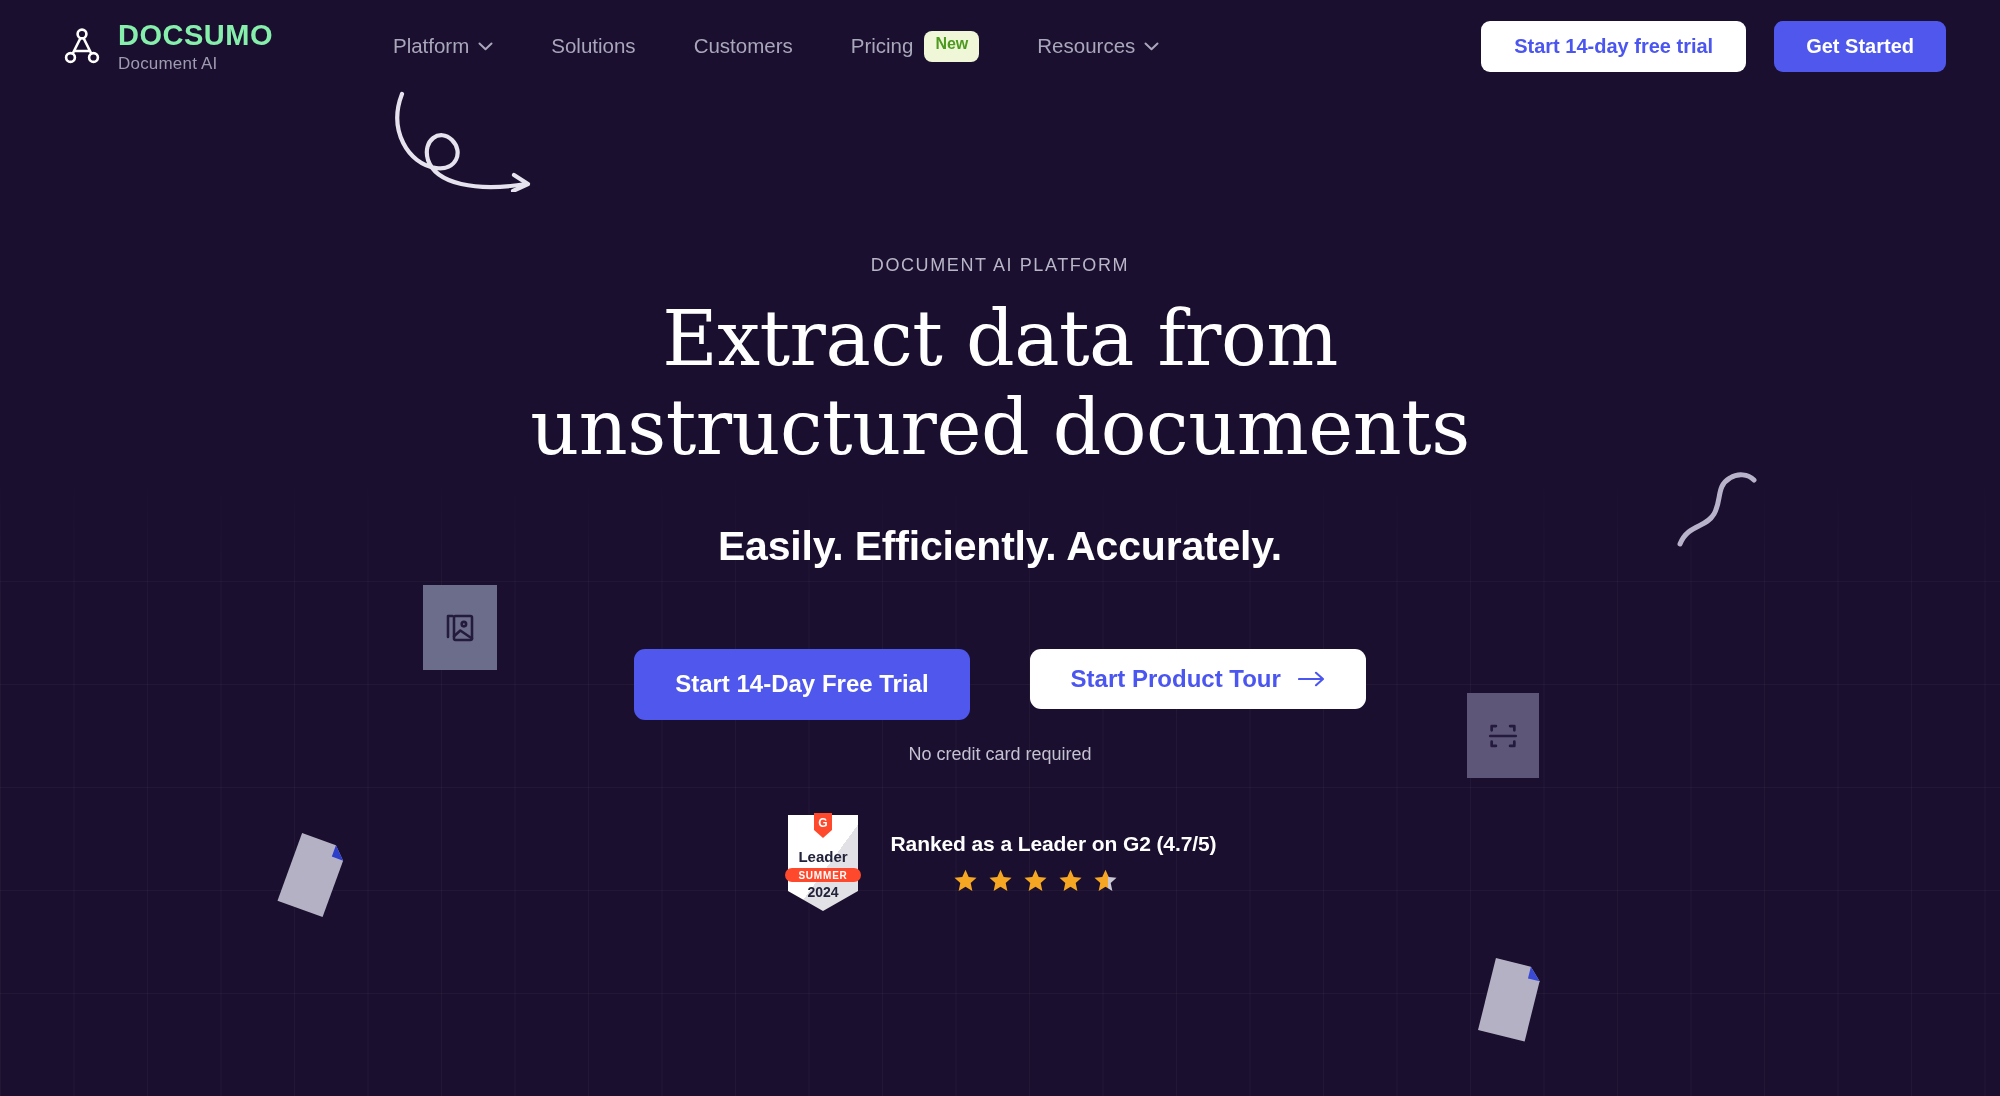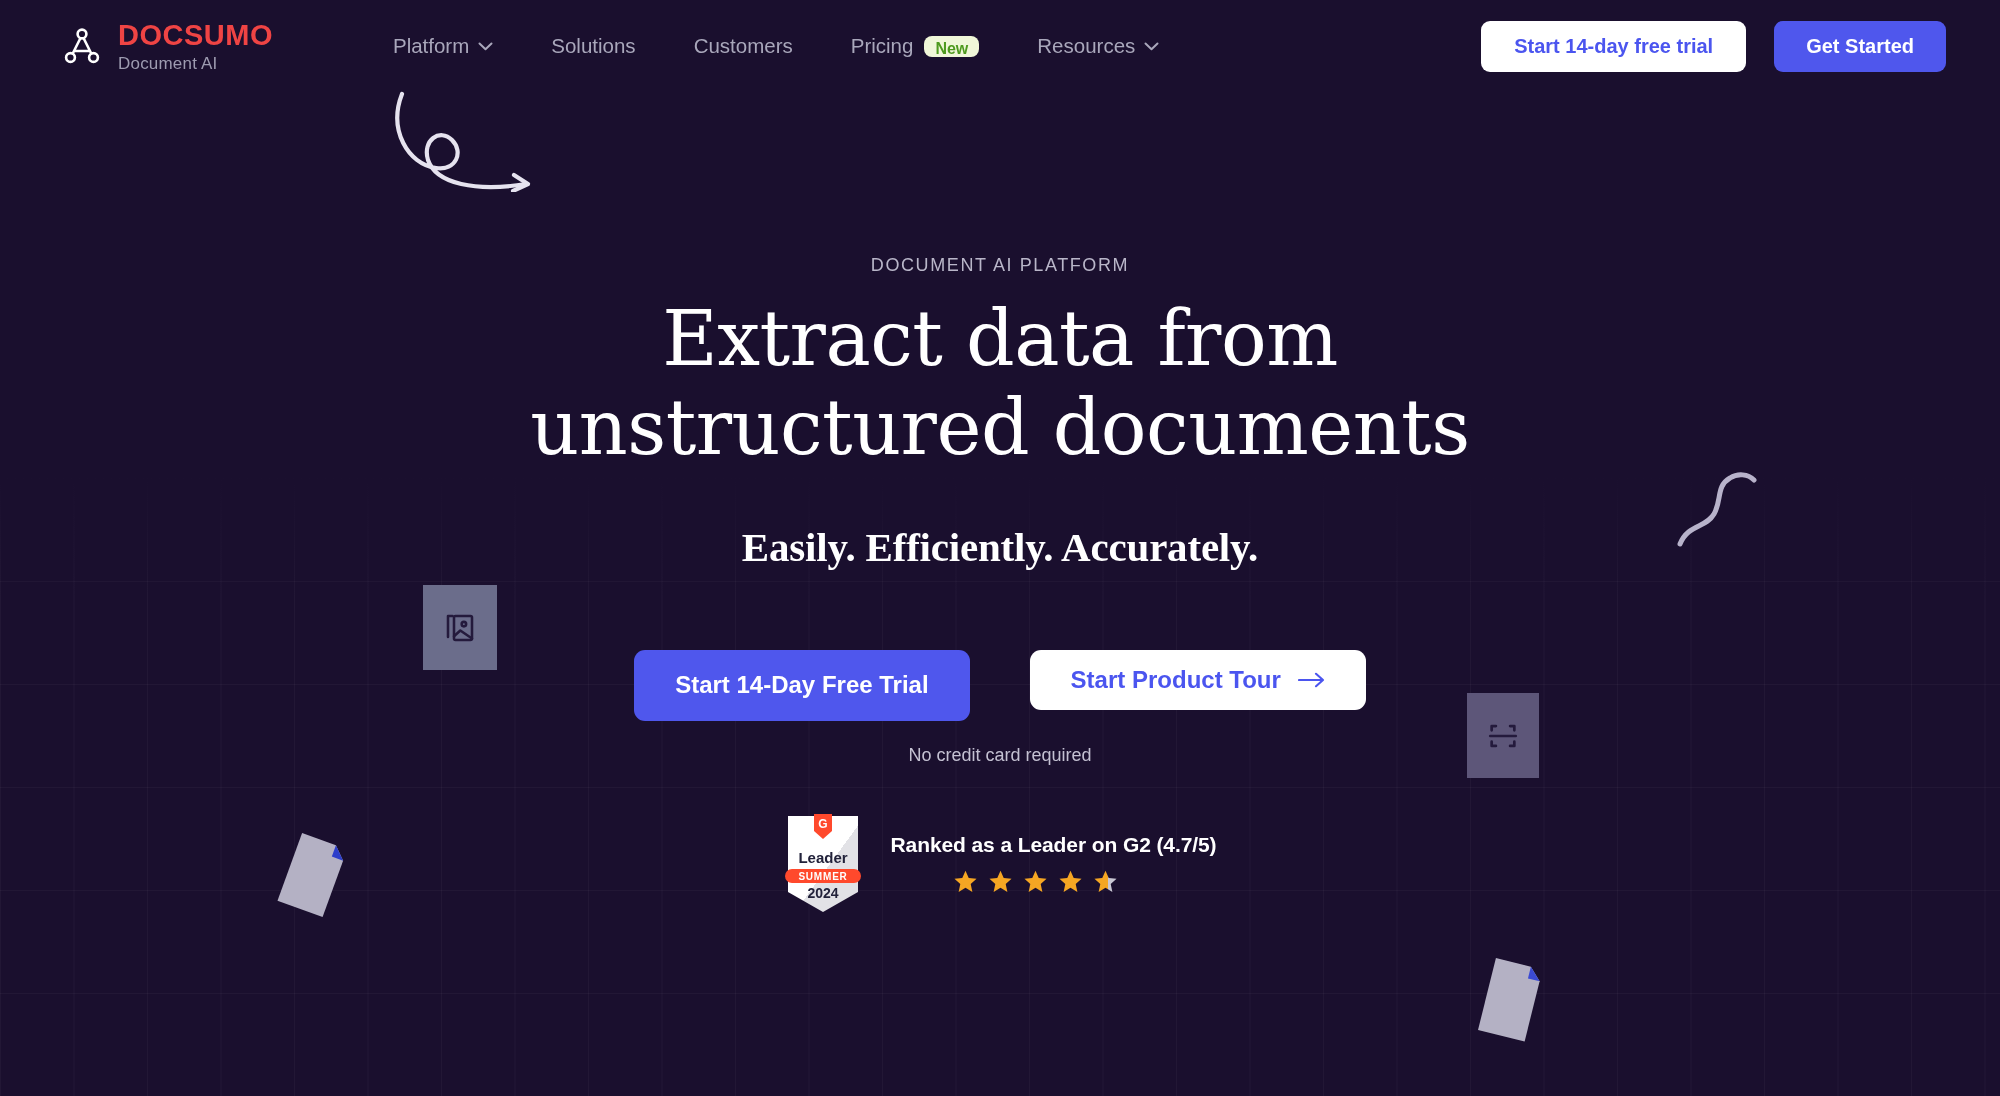--- a/index.html
+++ b/index.html
@@ -79,21 +79,21 @@
     gap: 14px;
     flex: 0 0 auto;
     cursor: pointer;
   }
   .brand-logo { width: 44px; height: 44px; flex: 0 0 auto; }
   .brand-text { display: flex; flex-direction: column; line-height: 1; }
   .brand-name {
     font-size: 29px;
     font-weight: 700;
     letter-spacing: 0.5px;
-    color: #ef4444;
+    color: #86efac;
   }
   .brand-sub {
     font-size: 17px;
     font-weight: 400;
     color: #9d9bb0;
     margin-top: 5px;
     letter-spacing: 0.2px;
   }
 
   .nav-links {
@@ -113,21 +113,21 @@
     white-space: nowrap;
   }
   .chevron { display: block; }
 
   .badge-new {
     background: #f0f7d9;
     color: #4e9a1f;
     font-size: 16px;
     font-weight: 700;
     border-radius: 8px;
-    padding: 5px 11px 0;
+    padding: 5px 11px 10px;
     line-height: 1;
     margin-left: 2px;
   }
 
   .nav-actions {
     margin-left: auto;
     display: flex;
     align-items: center;
     gap: 28px;
   }
@@ -170,21 +170,21 @@
   .hero-title {
     font-family: "DejaVu Serif", "Liberation Serif", serif;
     font-size: 76px;
     font-weight: 400;
     line-height: 1.17;
     color: #ffffff;
     letter-spacing: -0.5px;
   }
   .hero-title-line { display: block; }
   .hero-sub {
-    font-family: Liberation Serif, serif;
+    font-family: Liberation Sans, sans-serif;
     font-size: 41px;
     font-weight: 700;
     color: #ffffff;
     margin-top: 50px;
     letter-spacing: -0.2px;
   }
 
   .cta-row {
     margin-top: 79px;
     display: flex;

